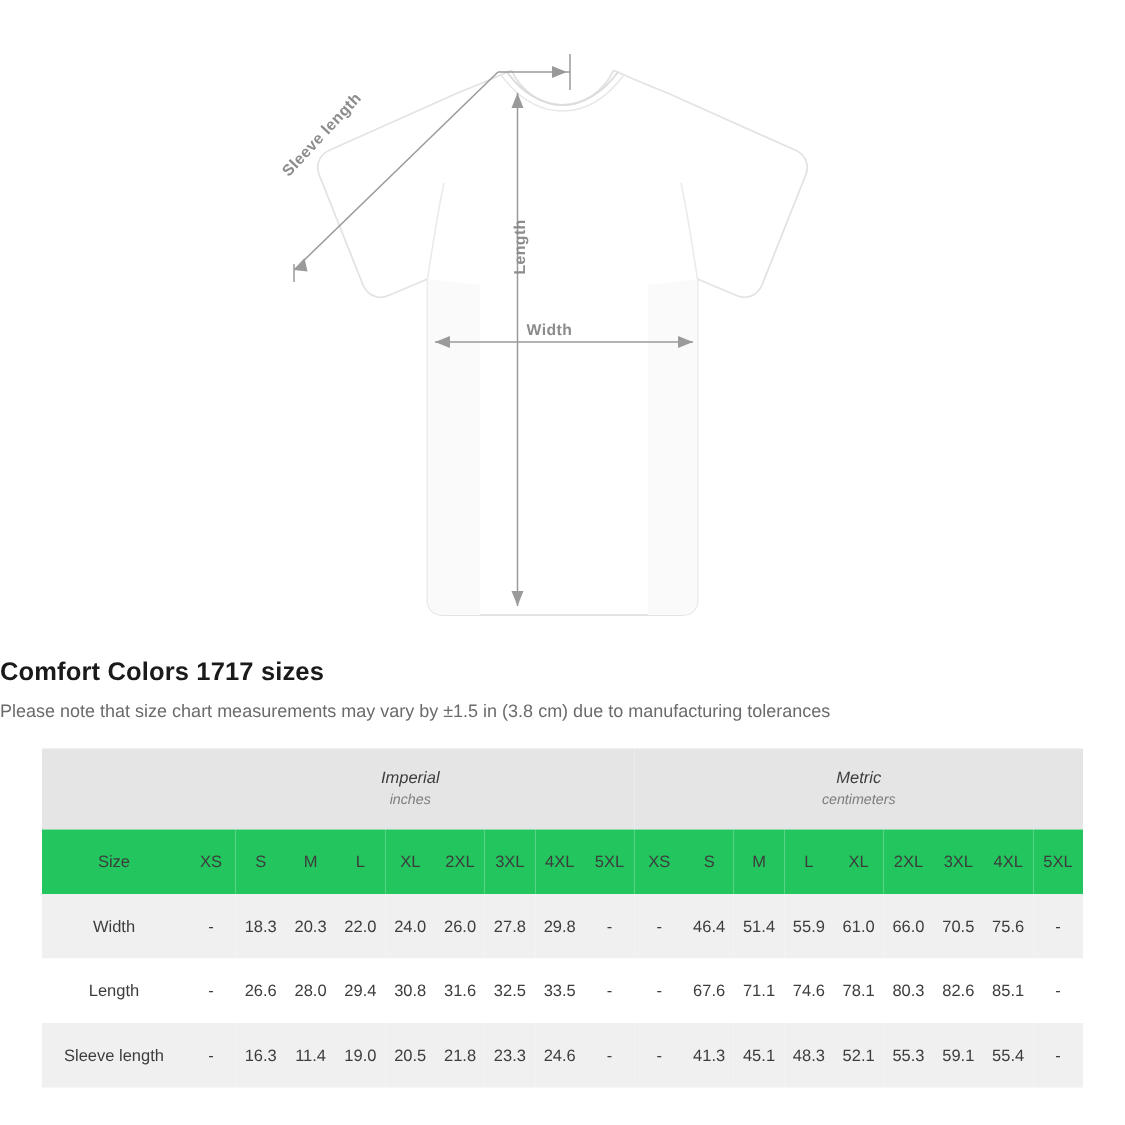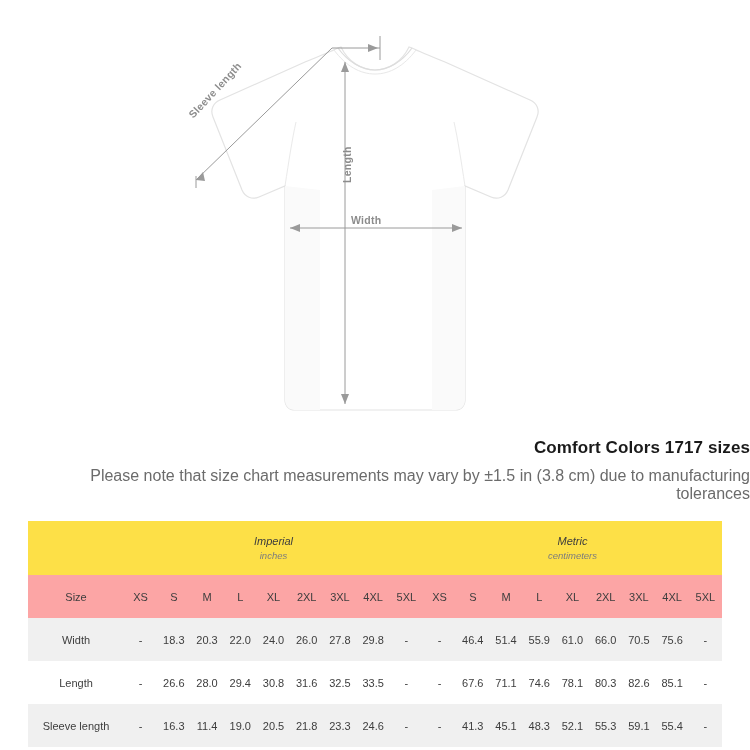--- a/index.html
+++ b/index.html
@@ -55,34 +55,33 @@
   }
   .lbl-width {
     left: 351px;
     top: 214px;
     font-weight: bold;
     font-size: 10.5px;
   }
 
   
   .heading-block {
-    text-align: right;
+    text-align: left;
     margin-top: 8px;
   }
   .chart-title {
     font-size: 17px;
     font-weight: bold;
     color: #1a1a1a;
     letter-spacing: 0.1px;
   }
   .chart-note {
-    font-size: 16px;
+    font-size: 12px;
     color: #6b6b6b;
     margin-top: 9px;
-    padding-left: 39px;
   }
 
   
   .table-wrap {
     margin: 18px 28px 0 28px;
     width: 694px;
   }
   table.size-table {
     border-collapse: collapse;
     width: 694px;
@@ -90,34 +89,34 @@
   }
   table.size-table td, table.size-table th {
     text-align: center;
     font-weight: normal;
     color: #3d3d3d;
     font-size: 11px;
     padding: 0;
     height: 43px;
     vertical-align: middle;
   }
-  .row-unit { background: #fde047; height: 54px; }
+  .row-unit { background: #e5e5e5; height: 54px; }
   .unit-cell {
     font-style: italic;
     font-size: 14px;
     color: #5a5a5a;
     font-weight: normal;
   }
   .unit-cell .unit-sub {
     display: block;
     font-size: 9.5px;
     color: #7d7d7d;
     margin-top: 3px;
   }
-  .row-head { background: #fca5a5; }
+  .row-head { background: #22c55e; }
   .row-head td { font-size: 11.5px; color: #2f2f2f; }
   .row-light { background: #ffffff; }
   .row-shade { background: #f0f0f0; }
   .rowlabel {
     font-weight: bold;
     font-size: 11.5px;
     color: #2b2b2b;
   }
   .c-label { width: 96px; }
   .c-val { width: 33.5px; }

